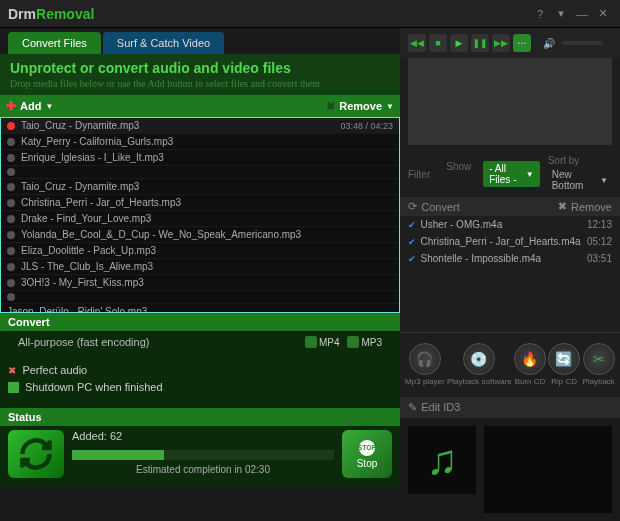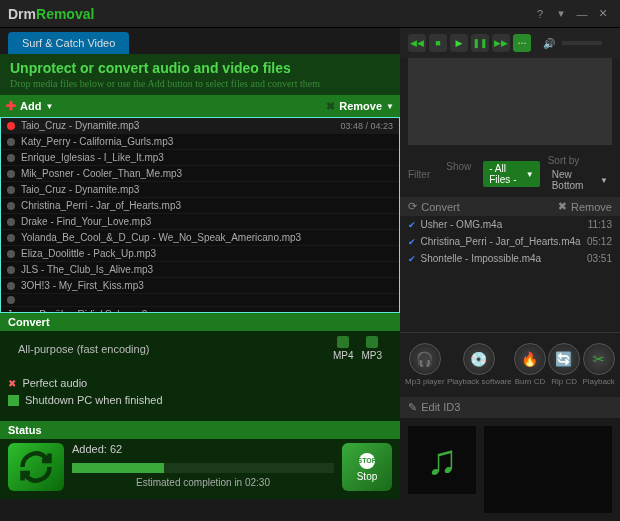--- a/index.html
+++ b/index.html
@@ -8,41 +8,41 @@
 .title-main { color: #ccc; font-size: 14px; font-weight: bold; }
 .title-accent { color: #2dbd2d; font-size: 14px; font-weight: bold; }
 .titlebar-spacer { flex: 1; }
 .titlebar-btn { width: 18px; height: 14px; margin-left: 3px; display: flex; align-items: center; justify-content: center; color: #888; cursor: pointer; font-size: 11px; }
 .main { display: flex; height: 493px; }
 .left-panel { width: 400px; display: flex; flex-direction: column; }
 .right-panel { width: 220px; display: flex; flex-direction: column; background: #1e1e1e; }
 .tabs { display: flex; height: 26px; background: #1a1a1a; padding-left: 8px; gap: 2px; align-items: flex-end; }
 .tab { padding: 5px 14px; background: #3a3a3a; color: #999; border-radius: 4px 4px 0 0; cursor: pointer; font-size: 11px; }
 .tab.active { background: #1e7a1e; color: #fff; }
-.tab.inactive { background: #0369a1; color: #ddd; }
+.tab.inactive { background: #0c4a6e; color: #ddd; }
 .header-section { background: #124012; padding: 6px 10px; }
 .header-title { color: #4fd84f; font-weight: bold; font-size: 14px; }
 .header-sub { color: #3a8a3a; font-size: 10px; margin-top: 2px; font-family: Liberation Serif, serif; }
 .toolbar { display: flex; background: #1e7a1e; height: 22px; align-items: center; padding: 0 6px; }
 .add-btn { display: flex; align-items: center; gap: 4px; color: #fff; font-weight: bold; cursor: pointer; }
 .plus-icon { color: #ff4040; font-size: 12px; }
 .toolbar-spacer { flex: 1; }
 .remove-btn { display: flex; align-items: center; gap: 4px; color: #fff; font-weight: bold; cursor: pointer; }
 .x-icon { color: #1a4a1a; font-size: 11px; }
 .file-list { background: #0f0f0f; height: 196px; overflow-y: auto; border: 1px solid #5eead4; }
 .file-item { display: flex; align-items: center; padding: 2px 6px; color: #aaa; font-size: 10px; border-bottom: 1px solid #1a1a1a; }
 .file-item.playing { background: #1a1a1a; }
 .file-bullet { width: 8px; height: 8px; border-radius: 50%; background: #555; margin-right: 6px; flex-shrink: 0; }
 .file-bullet.red { background: #ff3030; }
 .file-name { flex: 1; white-space: nowrap; overflow: hidden; }
 .file-time { color: #888; font-size: 9px; }
 .section-header { background: #1e7a1e; padding: 3px 8px; color: #fff; font-weight: bold; font-size: 11px; }
 .convert-row { background: #0a2a0a; padding: 5px 18px; display: flex; align-items: center; }
 .convert-select { color: #bbb; flex: 1; }
-.fmt-btn { display: flex; align-items: center; gap: 2px; margin-left: 8px; color: #ccc; cursor: pointer; font-size: 10px; flex-direction: column; }
+.fmt-btn { display: flex; align-items: center; gap: 2px; margin-left: 8px; color: #ccc; cursor: pointer; font-size: 10px; }
 .fmt-icon { width: 12px; height: 12px; background: #2a7a2a; border-radius: 2px; display: inline-block; }
 .options-area { background: #0a2a0a; padding: 6px 8px 10px; }
 .option-row { display: flex; align-items: center; gap: 6px; margin: 5px 0; color: #ccc; font-size: 11px; }
 .check-x { color: #ff6060; font-size: 10px; }
 .check-box { width: 11px; height: 11px; background: #3aaa3a; display: inline-block; }
 .status-area { background: #0a2a0a; padding: 4px 8px 8px; display: flex; gap: 8px; }
 .status-icon { width: 56px; height: 48px; background: linear-gradient(135deg, #2dbd2d, #0a6a0a); border-radius: 6px; display: flex; align-items: center; justify-content: center; }
 .status-info { flex: 1; }
 .progress-bar { height: 10px; background: #1a3a1a; margin-top: 6px; position: relative; }
 .progress-fill { height: 100%; width: 35%; background: #3aaa3a; }
@@ -87,20 +87,21 @@
   <div class="titlebar-spacer"></div>
   <div class="titlebar-btn">?</div>
   <div class="titlebar-btn">▾</div>
   <div class="titlebar-btn">—</div>
   <div class="titlebar-btn">✕</div>
 </div>
 
 <div class="main">
   <div class="left-panel">
     <div class="tabs">
+      <div class="tab active">Convert Files</div>
       <div class="tab inactive">Surf &amp; Catch Video</div>
     </div>
     <div class="header-section">
       <div class="header-title">Unprotect or convert audio and video files</div>
       <div class="header-sub">Drop media files below or use the Add button to select files and convert them</div>
     </div>
     <div class="toolbar">
       <div class="add-btn">
         <span class="plus-icon">✚</span>
         <span>Add</span>
@@ -122,21 +123,20 @@
         <div class="file-item">
           <span class="file-bullet "></span>
           <span class="file-name">Katy_Perry - California_Gurls.mp3</span>
         </div>
         <div class="file-item">
           <span class="file-bullet "></span>
           <span class="file-name">Enrique_Iglesias - I_Like_It.mp3</span>
         </div>
         <div class="file-item">
           <span class="file-bullet "></span>
-          <span class="file-name">Mik_Posner - Cooler_Than_Me.mp3</span>
         </div>
         <div class="file-item">
           <span class="file-bullet "></span>
           <span class="file-name">Taio_Cruz - Dynamite.mp3</span>
         </div>
         <div class="file-item">
           <span class="file-bullet "></span>
           <span class="file-name">Christina_Perri - Jar_of_Hearts.mp3</span>
         </div>
         <div class="file-item">
@@ -248,21 +248,21 @@
     <div class="right-toolbar">
       <span style="color:#888;display:flex;align-items:center;gap:4px">⟳ <span>Convert</span></span>
       <div style="flex:1"></div>
       <span style="color:#888;display:flex;align-items:center;gap:4px">✖ <span>Remove</span></span>
     </div>
 
     <div class="right-list" id="right-list">
         <div class="right-item">
           <span class="right-check">✔</span>
           <span class="right-name">Usher - OMG.m4a</span>
-          <span class="right-time">11:13</span>
+          <span class="right-time">12:13</span>
         </div>
         <div class="right-item">
           <span class="right-check">✔</span>
           <span class="right-name">Christina_Perri - Jar_of_Hearts.m4a</span>
           <span class="right-time">05:12</span>
         </div>
         <div class="right-item">
           <span class="right-check">✔</span>
           <span class="right-name">Shontelle - Impossible.m4a</span>
           <span class="right-time">03:51</span>

